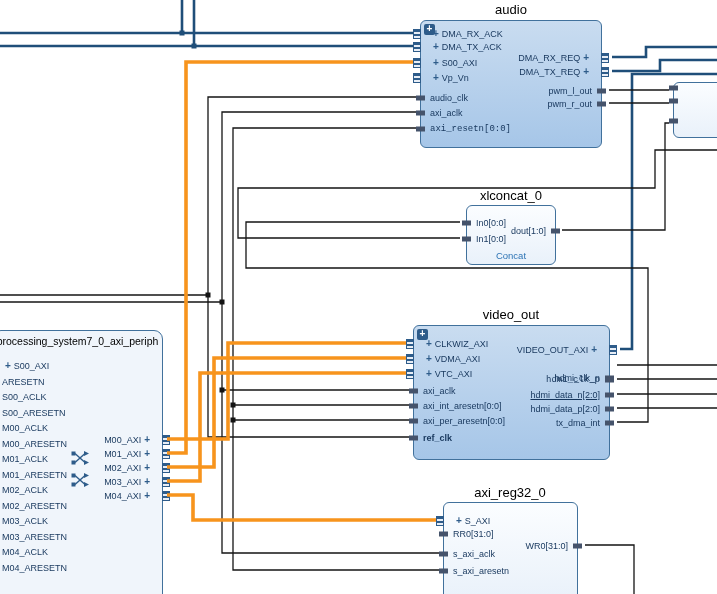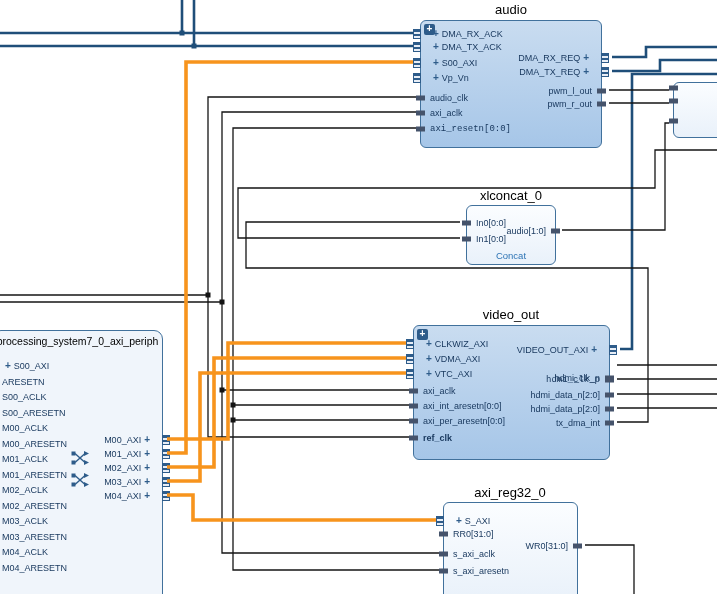--- a/index.html
+++ b/index.html
@@ -202,21 +202,21 @@
   <div class="port left" style="top: 10px;">
         <span class="pin plain"></span>
         <span class="plabel">In0[0:0]</span>
       </div>
       <div class="port left" style="top: 26px;">
         <span class="pin plain"></span>
         <span class="plabel">In1[0:0]</span>
       </div>
       <div class="port right" style="top: 18px;">
         <span class="pin plain"></span>
-        <span class="plabel">audio[1:0]</span>
+        <span class="plabel">dout[1:0]</span>
       </div>
     </div>
 
   <div class="btitle" style="left:511px;top:307px">video_out</div>
   <div class="block ip" id="blk-video_out" style="left:413px;top:325px;width:197px;height:135px">
     <div class="expand-btn">+</div>
   <div class="port left" style="top: 11px;">
         <span class="pin iface"></span>
         <span class="plus">+</span>
         <span class="plabel">CLKWIZ_AXI</span>
@@ -253,21 +253,21 @@
         <span class="plabel">VIDEO_OUT_AXI</span>
       </div>
       <div class="port right" style="top: 33px; margin-top: 12px;">
         <span class="pin plain"></span>
         <span class="plabel">hdmi_clk_n</span>
       </div>
       <div class="port right" style="top: 47px; font-family: Liberation Mono, monospace;">
         <span class="pin plain"></span>
         <span class="plabel">hdmi_clk_p</span>
       </div>
-      <div class="port right" style="top: 62px;">
+      <div class="port right" style="top: 62px; text-decoration: underline;">
         <span class="pin plain"></span>
         <span class="plabel">hdmi_data_n[2:0]</span>
       </div>
       <div class="port right" style="top: 76px; align-items: flex-end;">
         <span class="pin plain"></span>
         <span class="plabel">hdmi_data_p[2:0]</span>
       </div>
       <div class="port right" style="top: 90px;">
         <span class="pin plain"></span>
         <span class="plabel">tx_dma_int</span>

